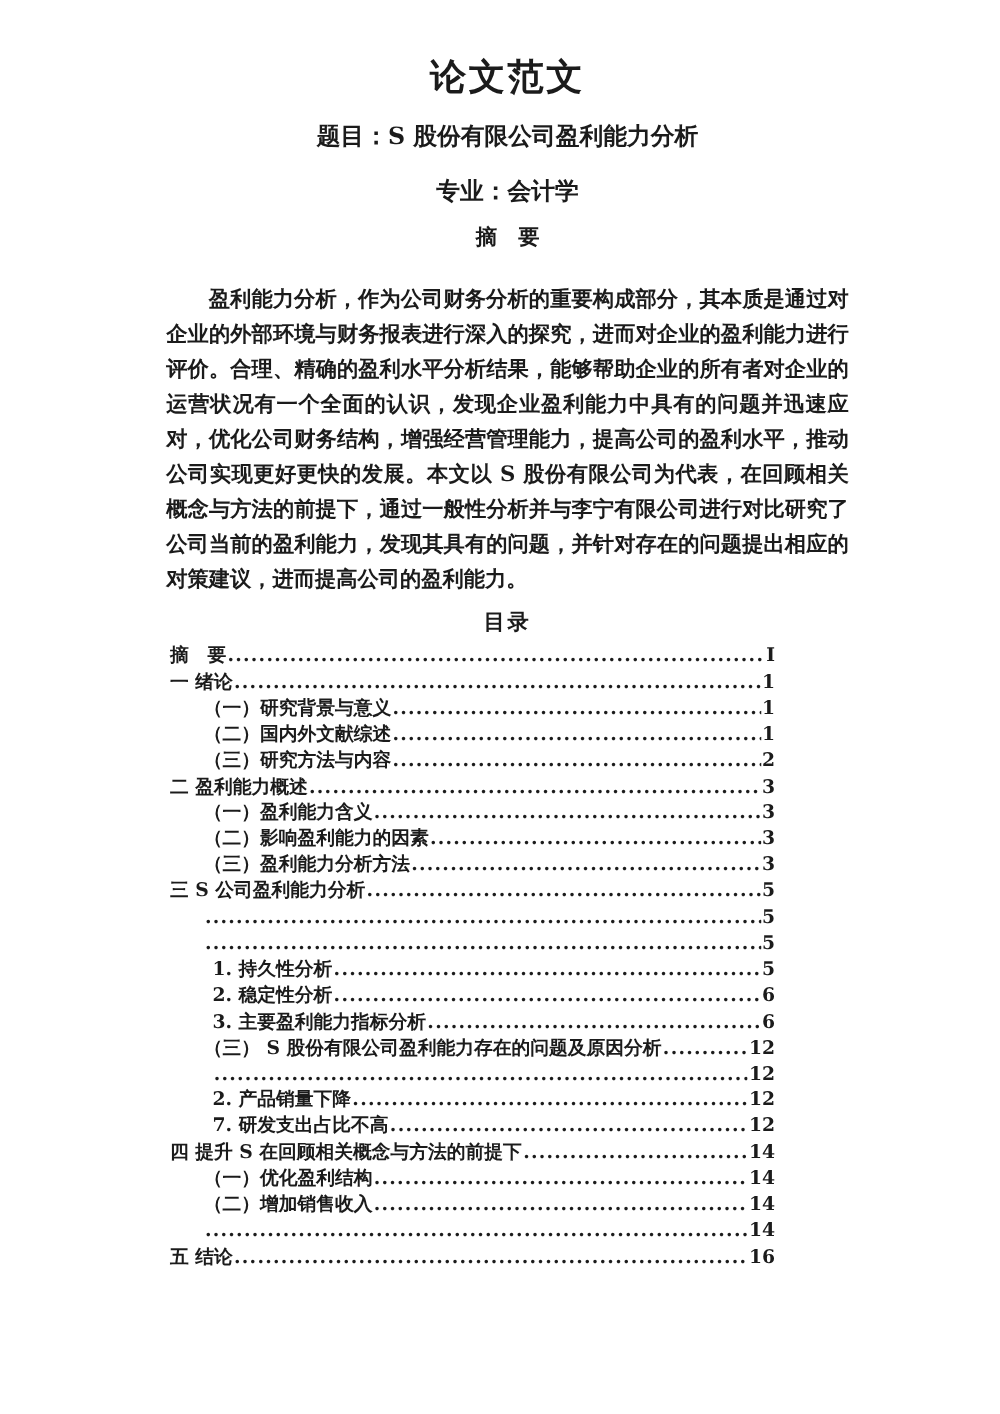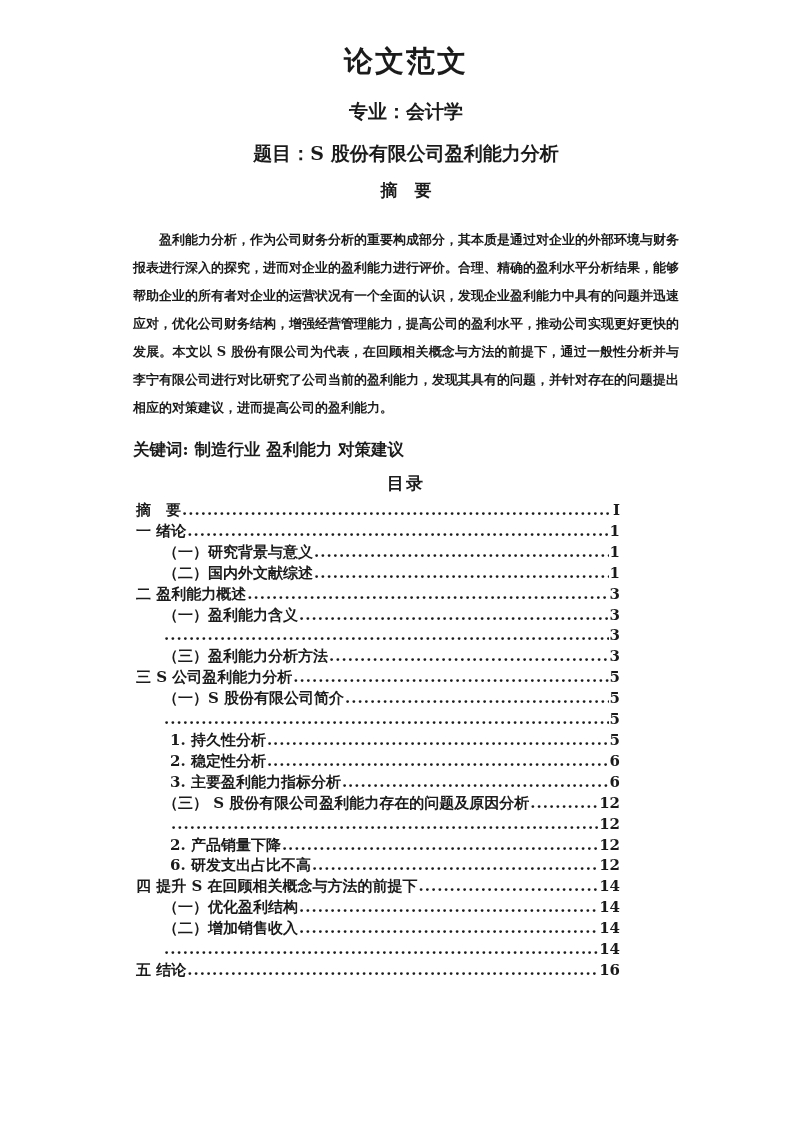--- a/index.html
+++ b/index.html
@@ -22,33 +22,33 @@
   .subtitle{
     font-size:19px;line-height:26px;
     text-align:center;margin-top:16px;
   }
   .subtitle-major{margin-top:18px;}
   .abstract-heading{
     font-size:17px;line-height:24px;
     text-align:center;margin-top:12px;
   }
   .abstract-text{
-    font-size:13px;line-height:28px;
+    font-size:17px;line-height:28px;
     text-align:justify;
     text-indent:2em;
-    margin:24px 0 14px 0;
+    margin:24px 0 4px 0;
   }
   .keywords{
     font-size:16.5px;line-height:28px;
     margin:0;
   }
   .keywords .kw-label{margin-right:6px;}
   .toc-heading{
     font-size:17px;line-height:24px;
-    text-align:center;margin-top:8px;letter-spacing:2px;font-family:Liberation Serif, serif;
+    text-align:center;margin-top:8px;letter-spacing:2px;
   }
   .toc-list{
     margin-top:4px;
     margin-left:3px;
     padding-right:59px;
   }
   .toc-row{
     display:flex;align-items:baseline;
     font-size:15px;line-height:20.9px;
   }
@@ -63,25 +63,24 @@
     content:"........................................................................................................................................................................................................................................................................";
     letter-spacing:1px;
   }
   .toc-page{white-space:pre;}
 </style>
 </head>
 <body>
 
 <div class="page">
   <div class="doc-title">论文范文</div>
+  <div class="subtitle">题目：S 股份有限公司盈利能力分析</div>
   <div class="subtitle subtitle-major">专业：会计学</div>
-  <div class="subtitle">题目：S 股份有限公司盈利能力分析</div>
   <div class="abstract-heading">摘　要</div>
   <p class="abstract-text">盈利能力分析，作为公司财务分析的重要构成部分，其本质是通过对企业的外部环境与财务报表进行深入的探究，进而对企业的盈利能力进行评价。合理、精确的盈利水平分析结果，能够帮助企业的所有者对企业的运营状况有一个全面的认识，发现企业盈利能力中具有的问题并迅速应对，优化公司财务结构，增强经营管理能力，提高公司的盈利水平，推动公司实现更好更快的发展。本文以 S 股份有限公司为代表，在回顾相关概念与方法的前提下，通过一般性分析并与李宁有限公司进行对比研究了公司当前的盈利能力，发现其具有的问题，并针对存在的问题提出相应的对策建议，进而提高公司的盈利能力。</p>
-  <p class="keywords"><span class="kw-label">关键词:</span><span>制造行业 盈利能力 对策建议</span></p>
   <div class="toc-heading">目录</div>
   <div class="toc-list">
       <div class="toc-row level-0">
         <span class="toc-text">摘　要</span>
         <span class="toc-dots"></span>
         <span class="toc-page">I</span>
       </div>
       <div class="toc-row level-0">
         <span class="toc-text">一 绪论</span>
         <span class="toc-dots"></span>
@@ -90,46 +89,51 @@
       <div class="toc-row level-1">
         <span class="toc-text">（一）研究背景与意义</span>
         <span class="toc-dots"></span>
         <span class="toc-page">1</span>
       </div>
       <div class="toc-row level-1">
         <span class="toc-text">（二）国内外文献综述</span>
         <span class="toc-dots"></span>
         <span class="toc-page">1</span>
       </div>
+      <div class="toc-row level-1">
+        <span class="toc-text">（三）研究方法与内容</span>
+        <span class="toc-dots"></span>
+        <span class="toc-page">2</span>
+      </div>
       <div class="toc-row level-0">
         <span class="toc-text">二 盈利能力概述</span>
         <span class="toc-dots"></span>
         <span class="toc-page">3</span>
       </div>
       <div class="toc-row level-1">
         <span class="toc-text">（一）盈利能力含义</span>
         <span class="toc-dots"></span>
         <span class="toc-page">3</span>
       </div>
       <div class="toc-row level-1">
+        <span class="toc-text">（二）影响盈利能力的因素</span>
         <span class="toc-dots"></span>
         <span class="toc-page">3</span>
       </div>
       <div class="toc-row level-1">
         <span class="toc-text">（三）盈利能力分析方法</span>
         <span class="toc-dots"></span>
         <span class="toc-page">3</span>
       </div>
       <div class="toc-row level-0">
         <span class="toc-text">三 S 公司盈利能力分析</span>
         <span class="toc-dots"></span>
         <span class="toc-page">5</span>
       </div>
       <div class="toc-row level-1">
-        <span class="toc-text">（一）S 股份有限公司简介</span>
         <span class="toc-dots"></span>
         <span class="toc-page">5</span>
       </div>
       <div class="toc-row level-1">
         <span class="toc-dots"></span>
         <span class="toc-page">5</span>
       </div>
       <div class="toc-row level-2">
         <span class="toc-text">1. 持久性分析</span>
         <span class="toc-dots"></span>
@@ -153,21 +157,21 @@
       <div class="toc-row level-2">
         <span class="toc-dots"></span>
         <span class="toc-page">12</span>
       </div>
       <div class="toc-row level-2">
         <span class="toc-text">2. 产品销量下降</span>
         <span class="toc-dots"></span>
         <span class="toc-page">12</span>
       </div>
       <div class="toc-row level-2">
-        <span class="toc-text">6. 研发支出占比不高</span>
+        <span class="toc-text">7. 研发支出占比不高</span>
         <span class="toc-dots"></span>
         <span class="toc-page">12</span>
       </div>
       <div class="toc-row level-0">
         <span class="toc-text">四 提升 S 在回顾相关概念与方法的前提下</span>
         <span class="toc-dots"></span>
         <span class="toc-page">14</span>
       </div>
       <div class="toc-row level-1">
         <span class="toc-text">（一）优化盈利结构</span>

